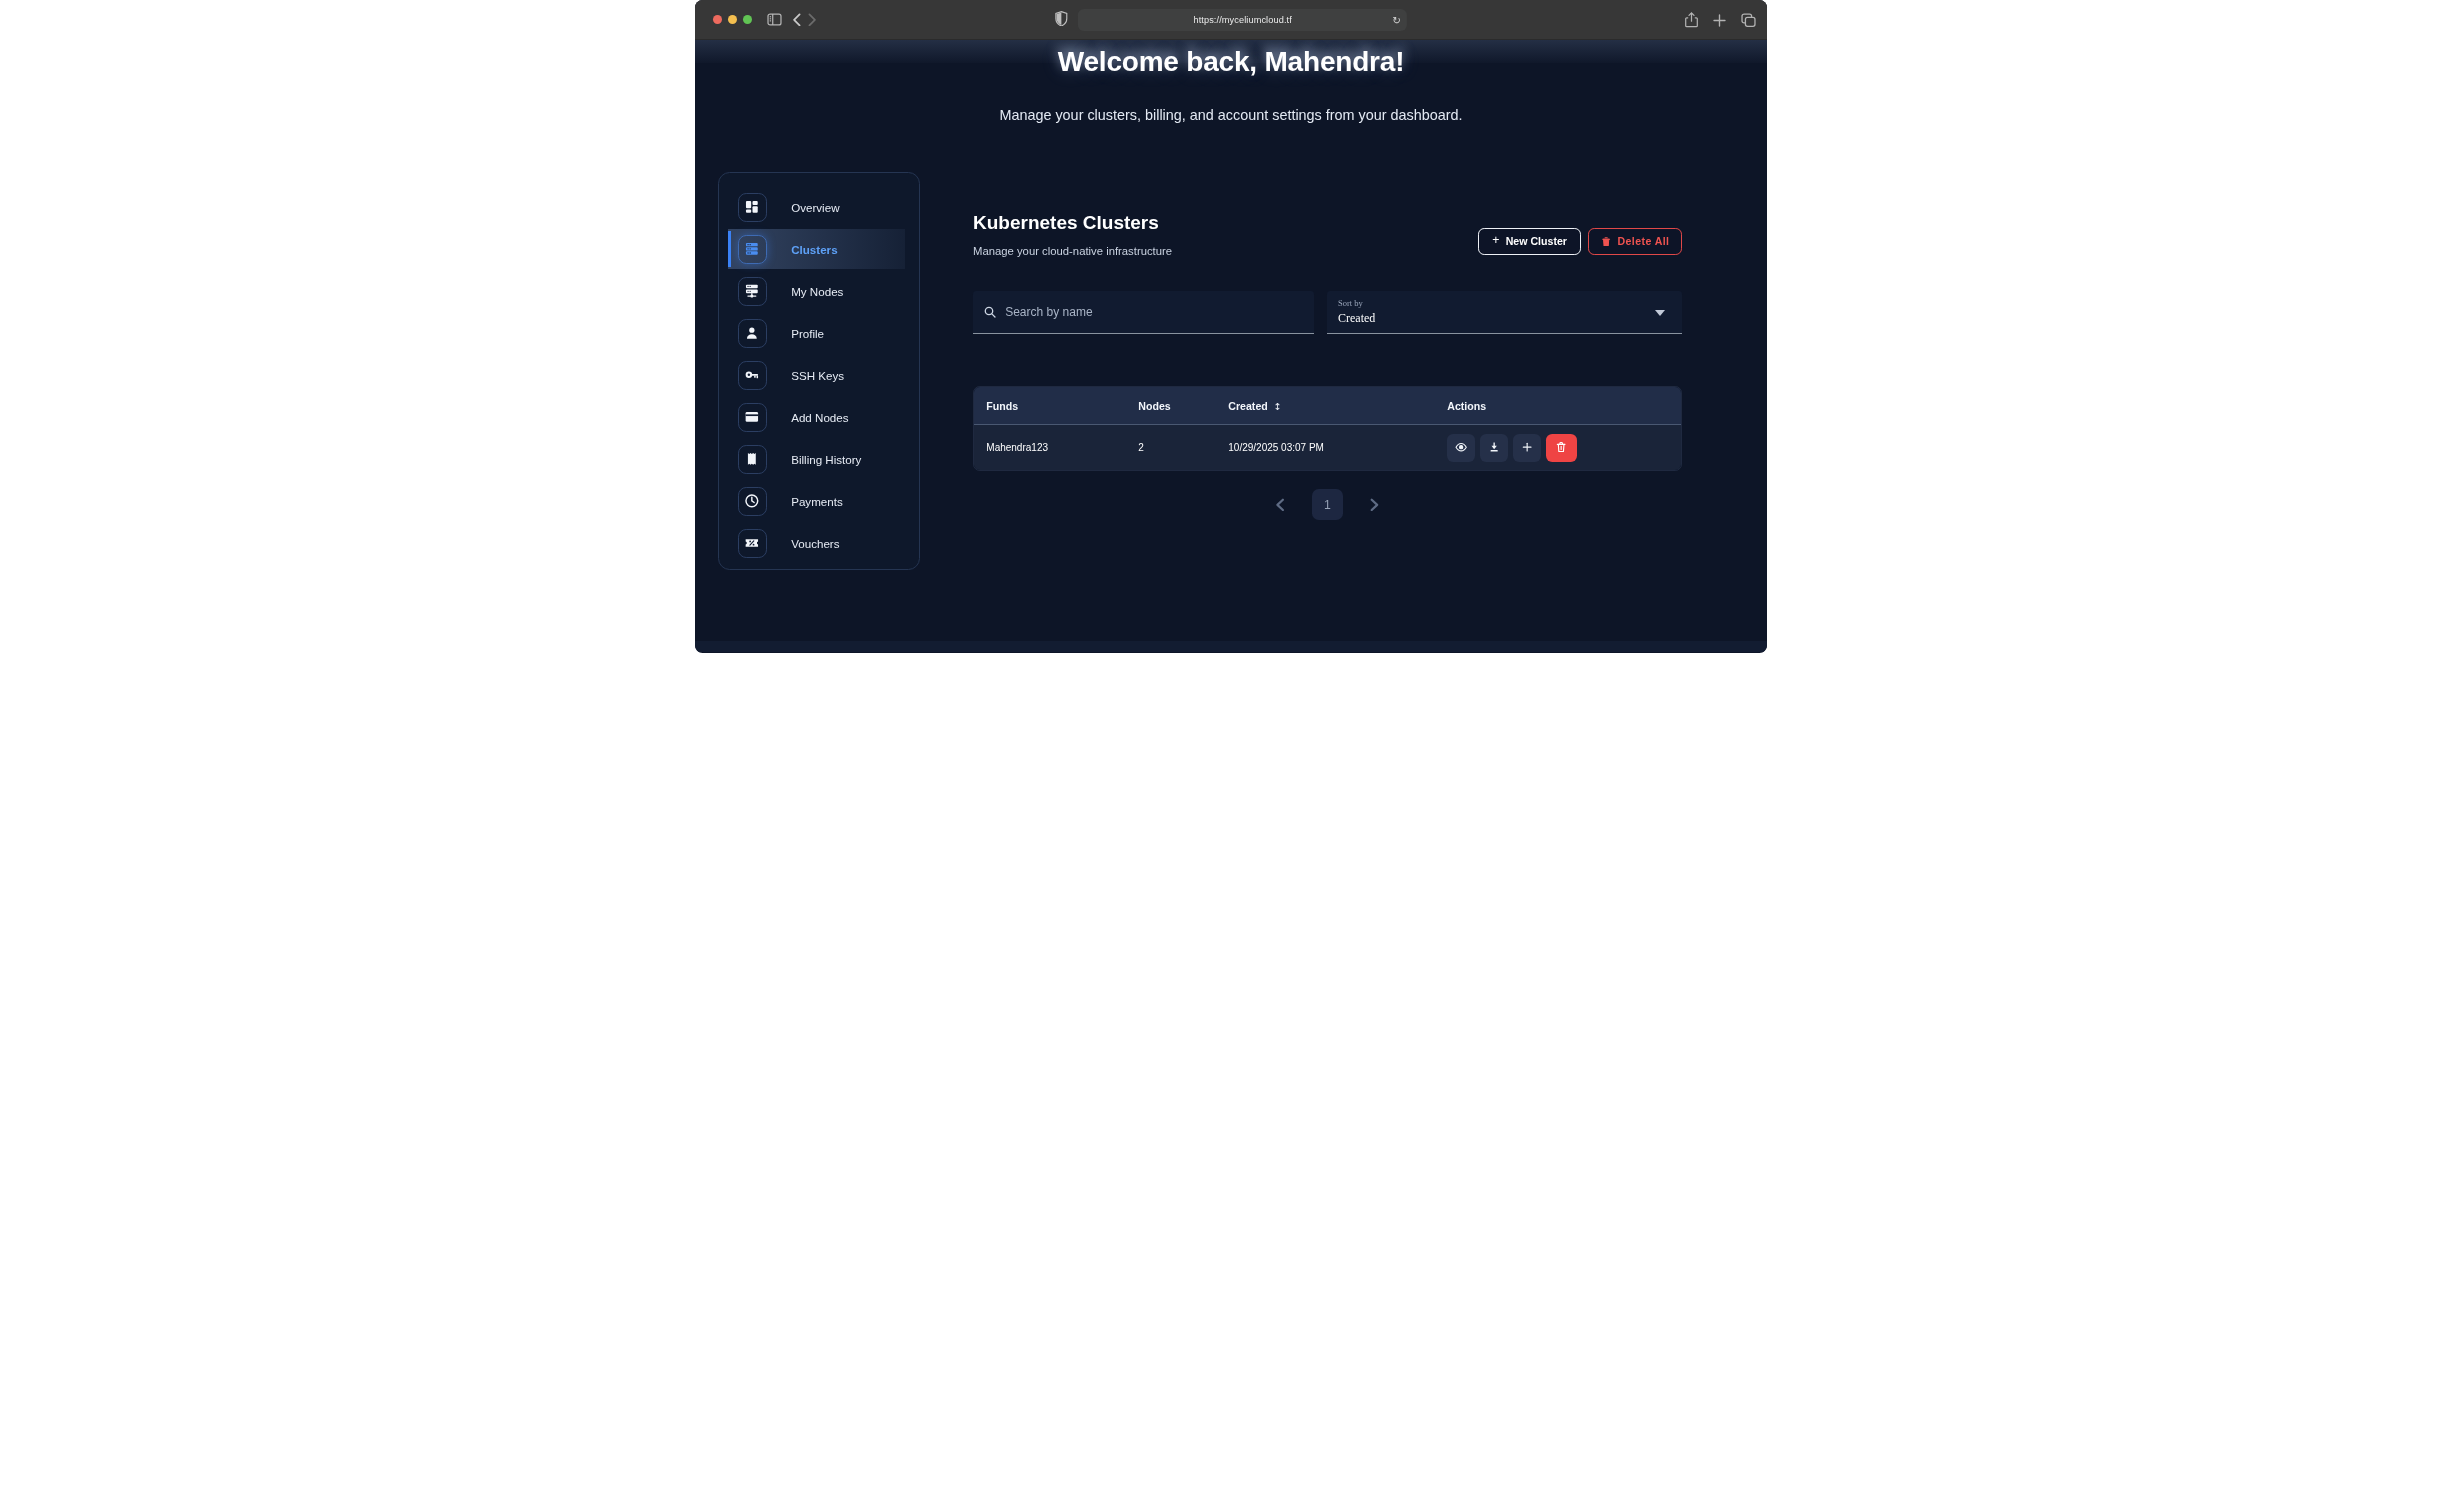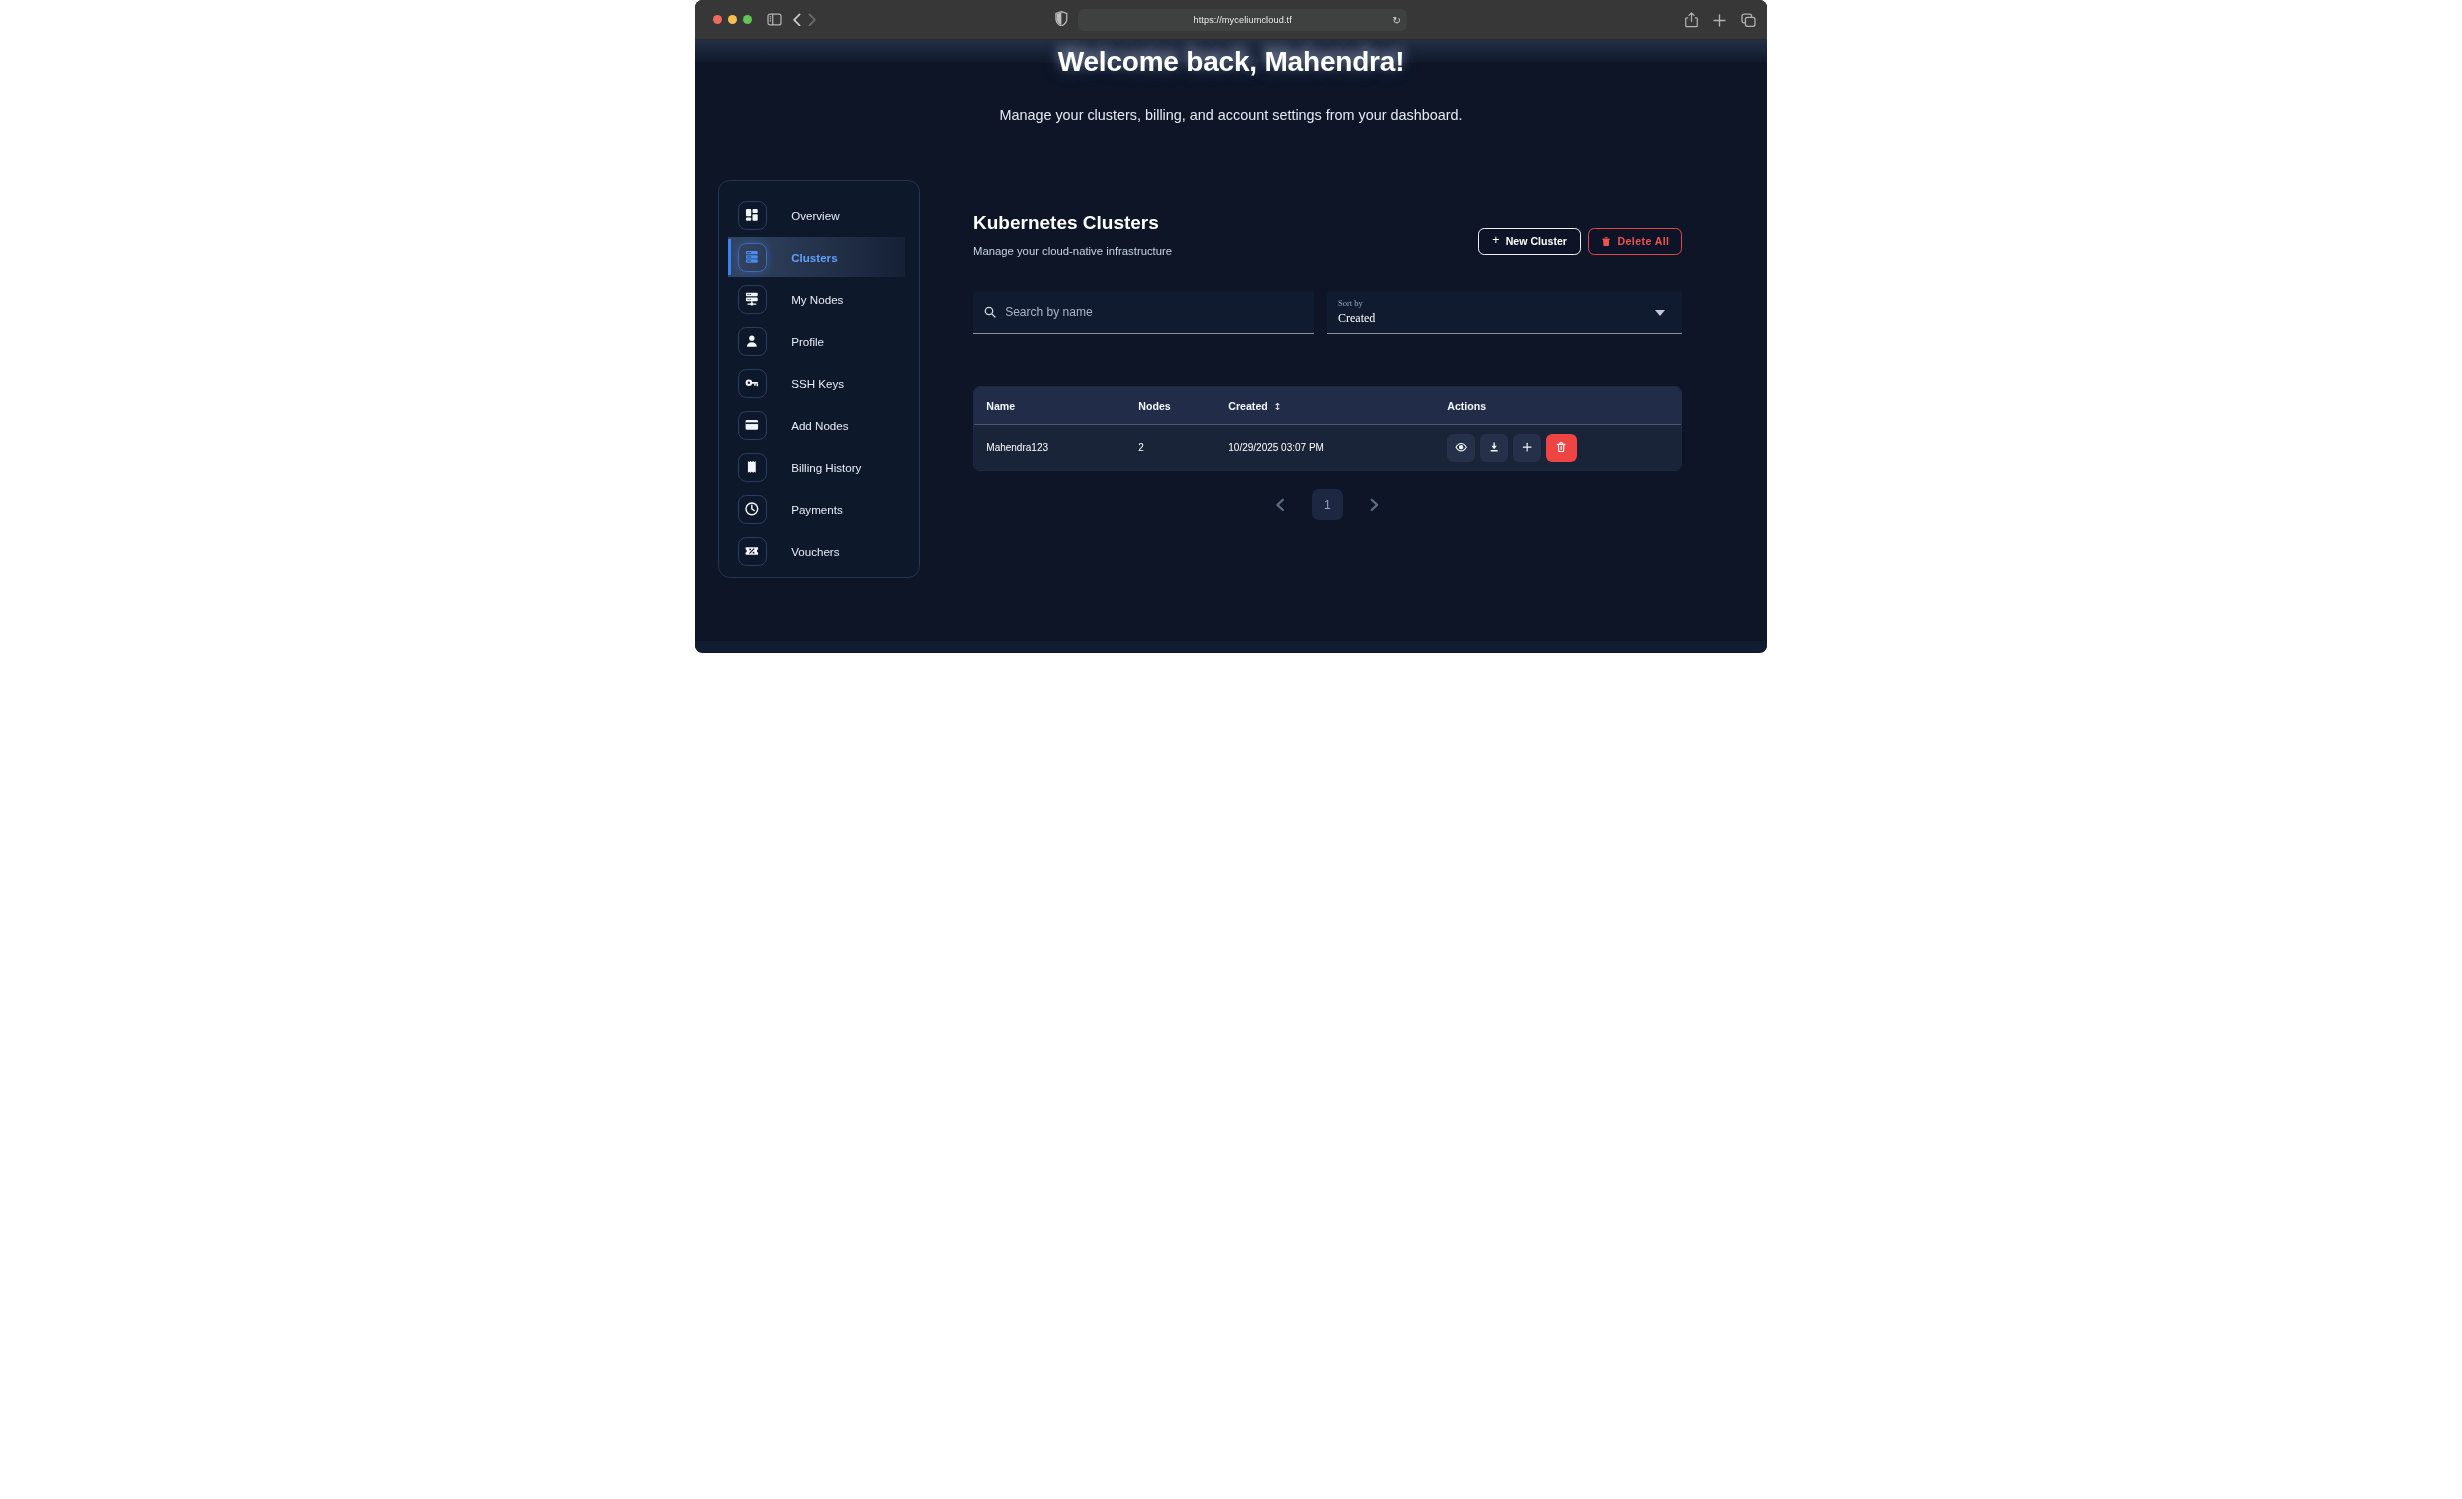--- a/index.html
+++ b/index.html
@@ -47,21 +47,21 @@
     font-size:28px; font-weight:700; color:#ffffff; letter-spacing:-0.2px;
     text-shadow:0 -5.5px 11px rgba(205,222,250,.55), 0 0 18px rgba(160,190,240,.30);
   }
   .hero-sub {
     position:absolute; top:67px; left:0; right:0; text-align:center;
     font-size:14.4px; color:#e4eaf4; font-weight:400;
   }
 
   
   .sidebar {
-    position:absolute; left:22.6px; top:140px; width:202px; height:398px;
+    position:absolute; left:22.6px; top:132px; width:202px; height:398px;
     border:0.7px solid #253552; border-radius:11.6px; background:rgba(17,27,48,.55);
     padding-top:13px;
   }
   .side-item { position:relative; height:42px; display:flex; align-items:center; cursor:default; }
   .side-item .hl { display:none; }
   .side-item.active .hl {
     display:block; position:absolute; left:9.6px; right:13.7px; top:0.7px; bottom:0.7px;
     background:linear-gradient(90deg, rgba(88,112,152,.50), rgba(88,112,152,.10));
   }
   .side-item.active .hl::before {
@@ -373,21 +373,21 @@
         </div>
         <div class="sort-box">
           <div class="sort-label">Sort by</div>
           <div class="sort-value">Created</div>
           <span class="caret"></span>
         </div>
       </div>
 
       <div class="table">
         <div class="trow thead">
-          <span>Name</span>
+          <span>Funds</span>
           <span>Nodes</span>
           <span>
             <span>Created</span><span class="th-sort">↕</span>
           </span>
           <span>Actions</span>
         </div>
         <div id="table-body">
             <div class="trow tbody-row">
           <span>Mahendra123</span>
           <span>2</span>

